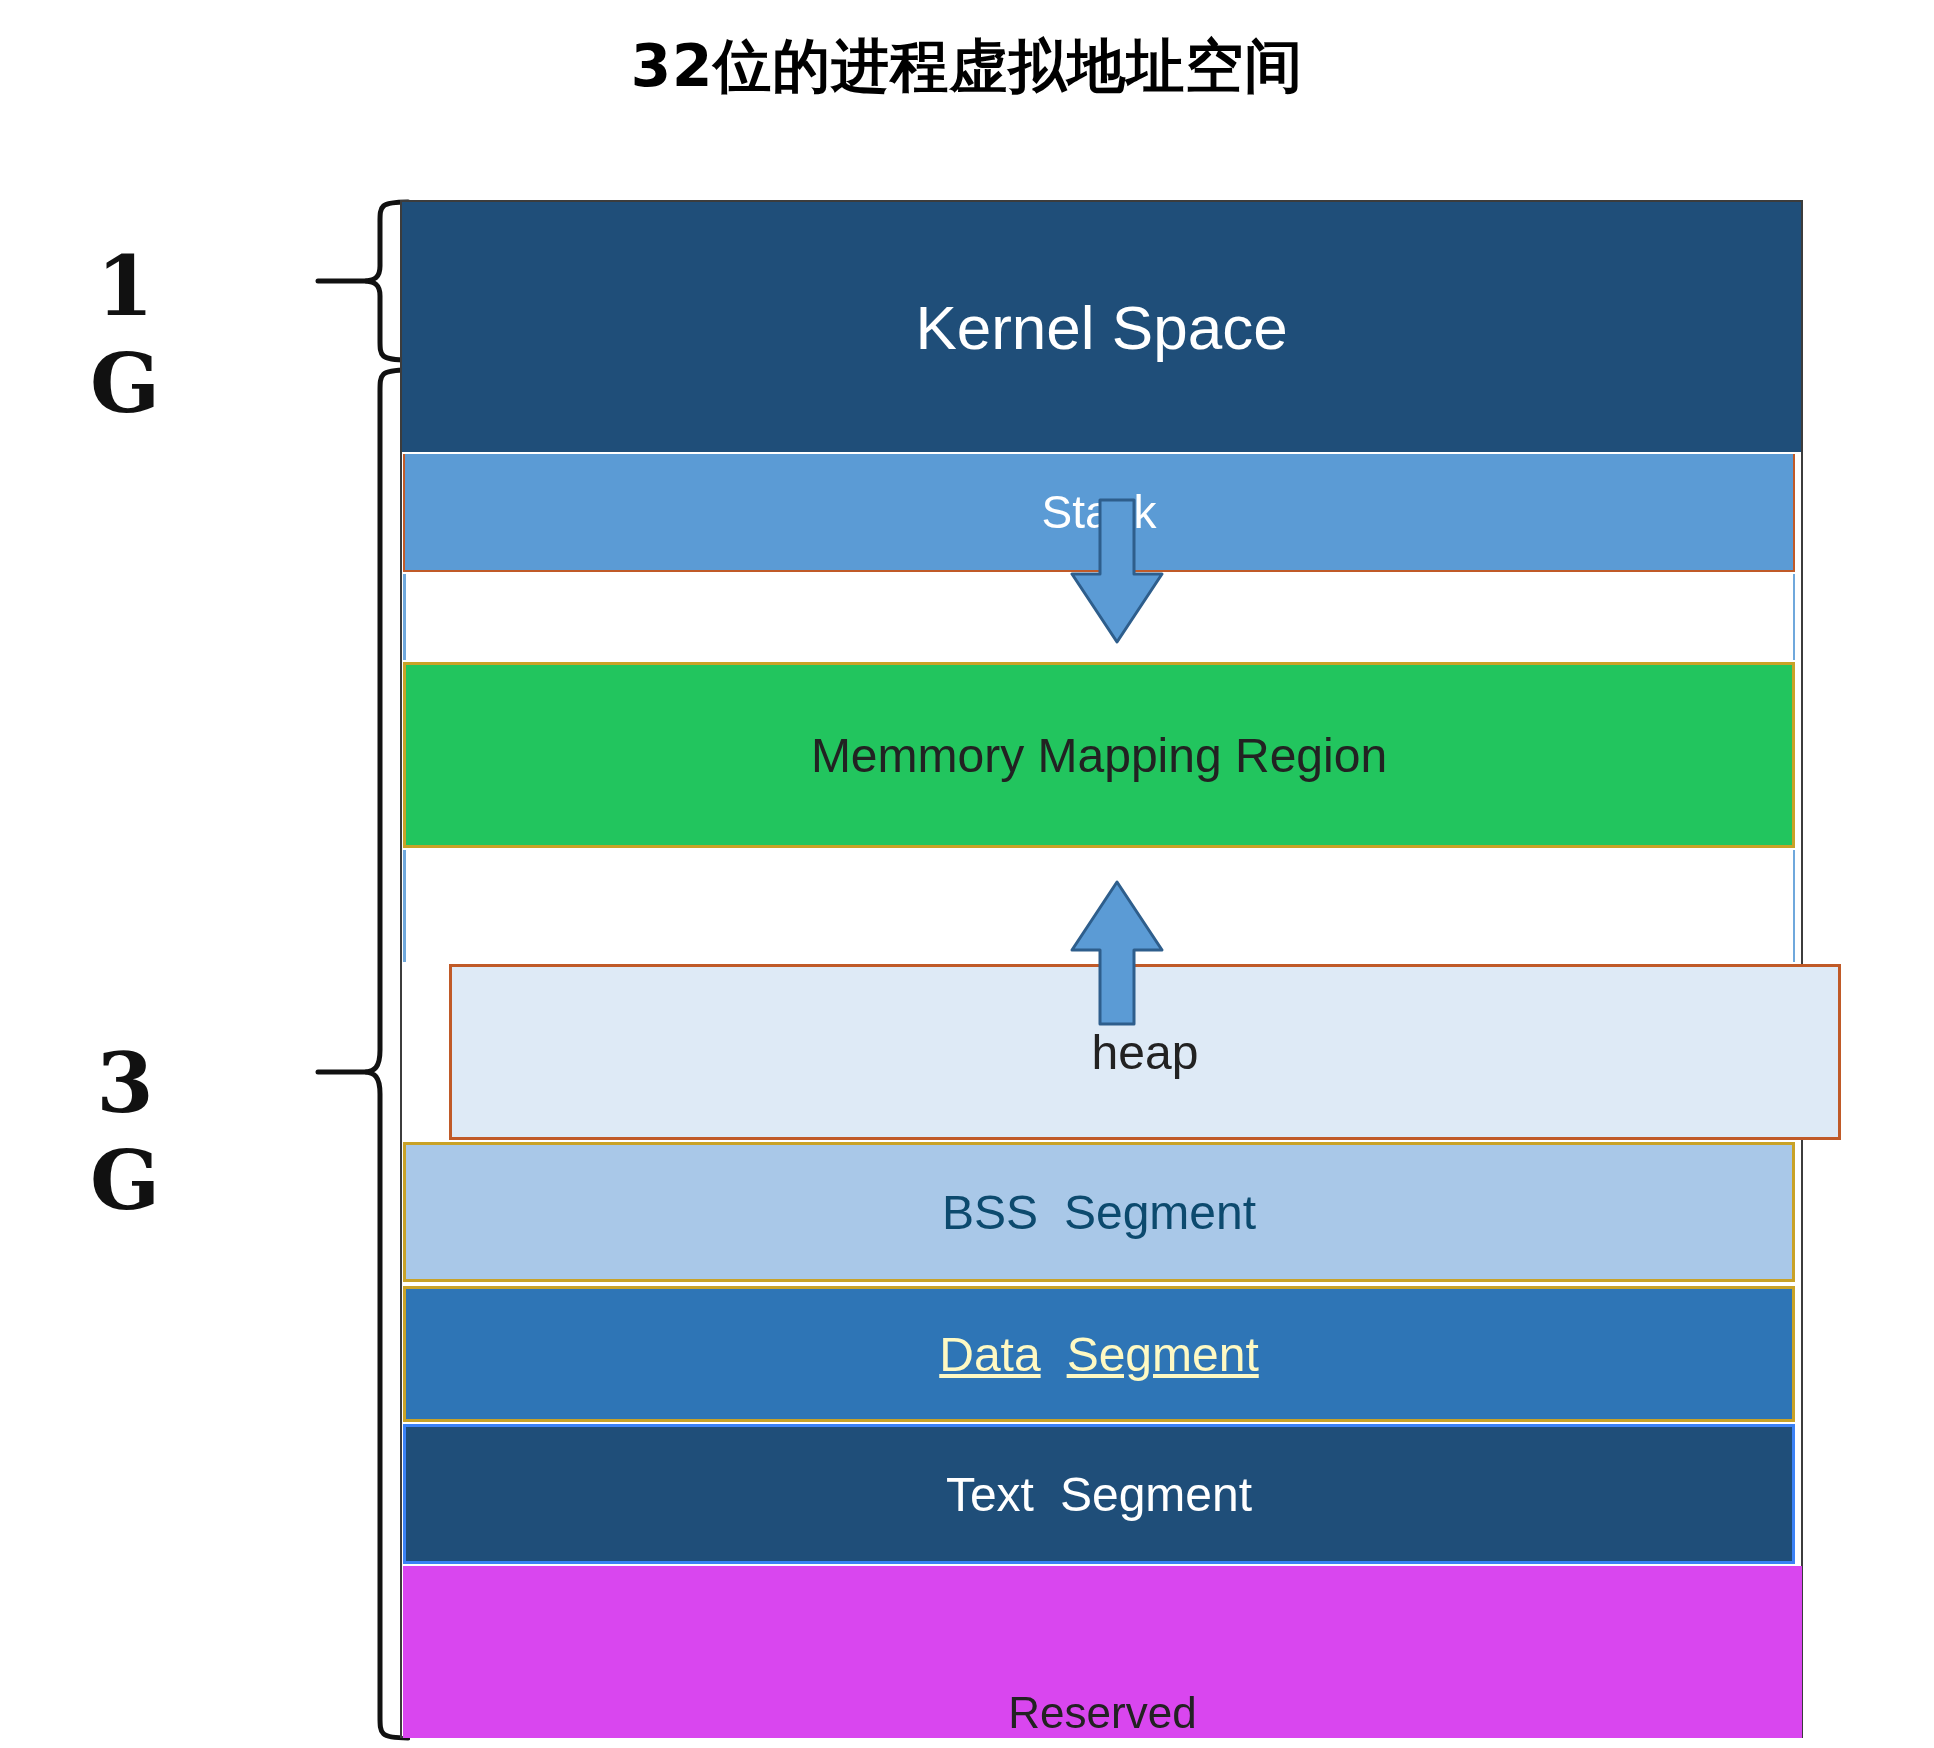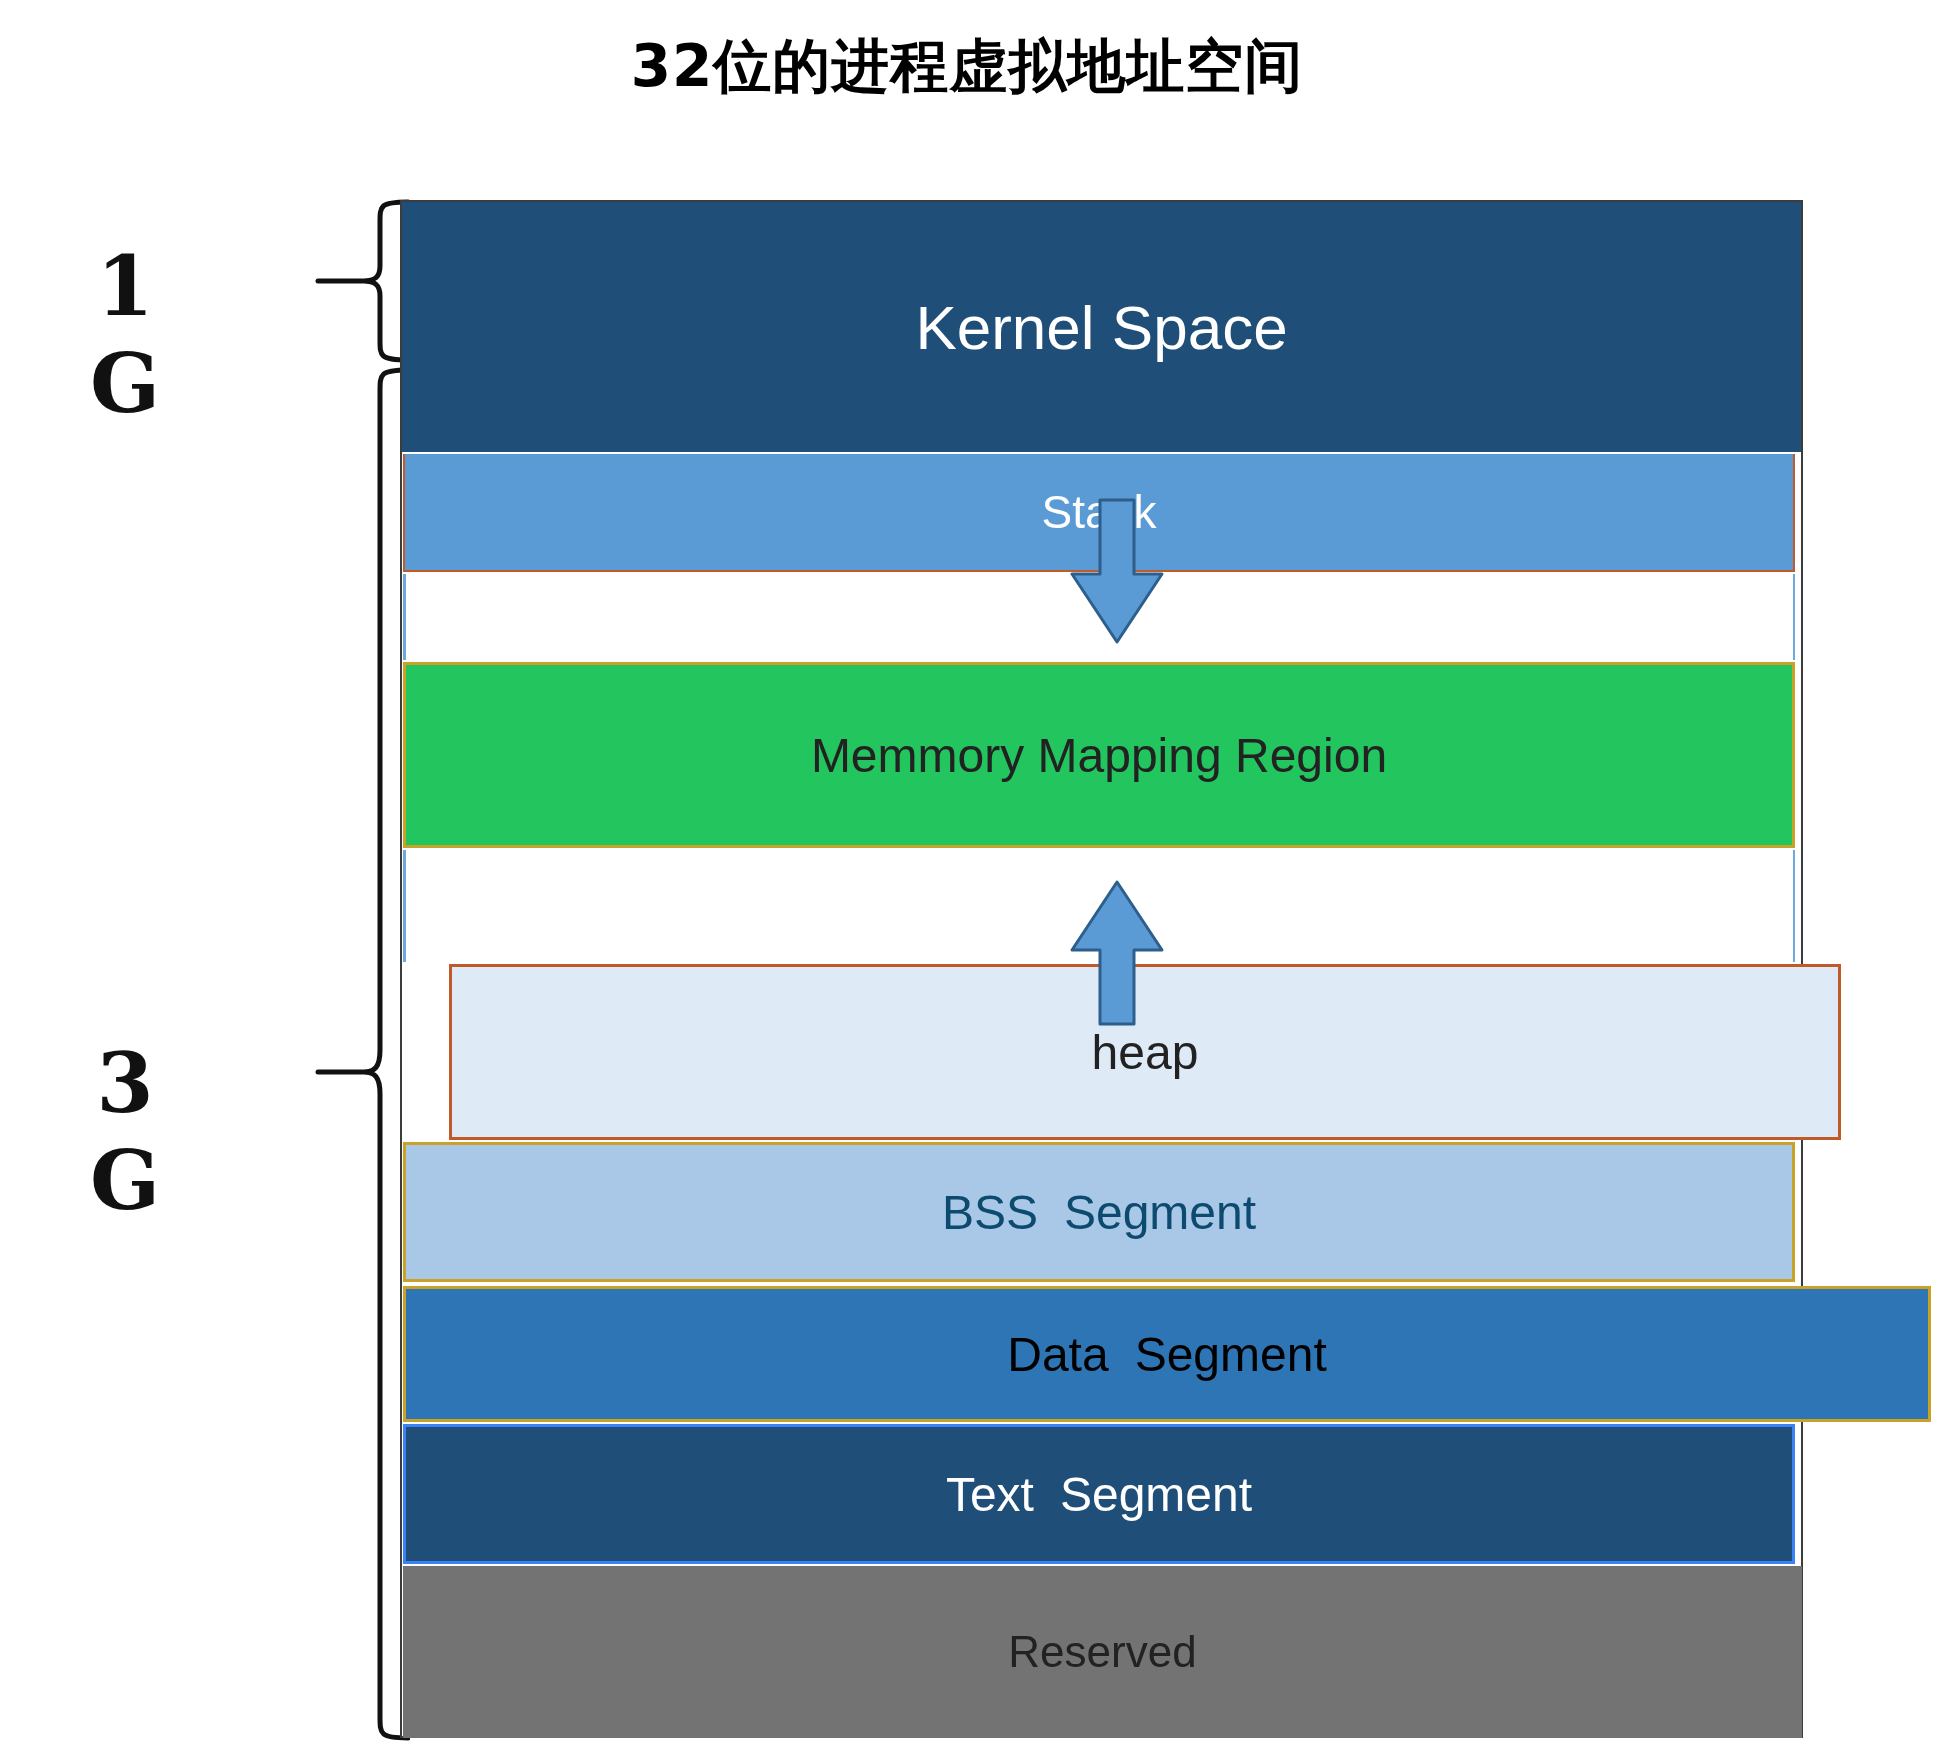--- a/index.html
+++ b/index.html
@@ -135,40 +135,42 @@
   #band-bss {
     top: 940px; height: 140px;
     left: 1px; width: 1392px;
     background: #A9C8E8;
     color: #0c4a6e;
     border: 3px solid #C9A227;
     font-size: 48px;
   }
   #band-data {
     top: 1084px; height: 136px;
-    left: 1px; width: 1528px;
+    left: 1px; width: 1392px;
     background: #2E75B6;
-    color: #000000;
+    color: #fef9c3;
     border: 3px solid #C9A227;
     font-size: 48px;
+    text-decoration: underline;
   }
   #band-text {
     top: 1222px; height: 140px;
     left: 1px; width: 1392px;
     background: #1F4E79;
     color: #ffffff;
     border: 3px solid #3b82f6;
     font-size: 48px;
   }
   #band-reserved {
     top: 1364px; height: 172px;
     left: 1px; width: 1399px;
-    background: #737373;
+    background: #d946ef;
     color: #222222;
     font-size: 44px;
+    align-items: flex-end;
   }
 
   
   .arrow {
     position: absolute;
     left: 660px;
     width: 110px;
   }
   #arrow-down { top: 294px; height: 150px; }
   #arrow-up   { top: 676px; height: 150px; }

